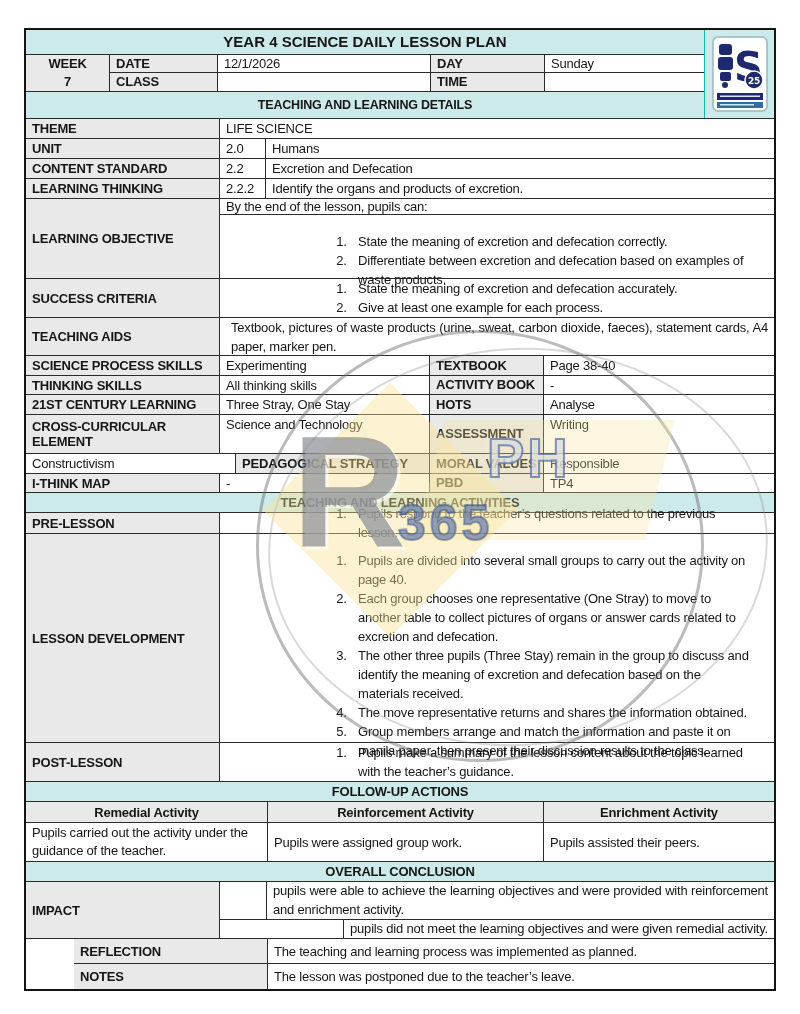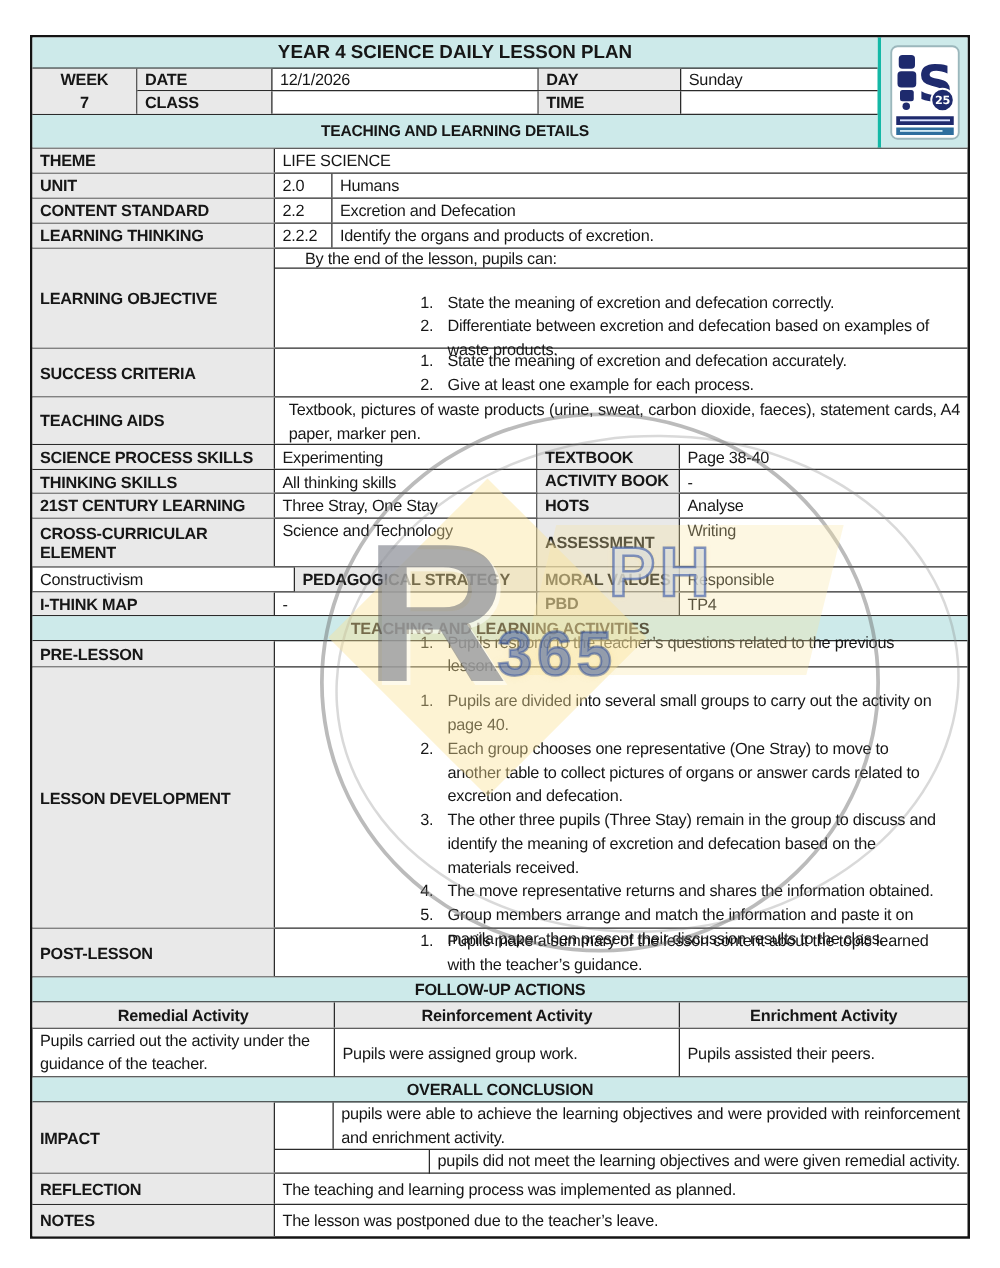--- a/index.html
+++ b/index.html
@@ -28,49 +28,49 @@
 
   .row { display: flex; border-bottom: 1px solid #2b2b2b; }
   .row:last-child { border-bottom: none; }
   .c   { border-right: 1px solid #2b2b2b; padding: 0 6px;
          display: flex; align-items: center; overflow: hidden; }
   .c.last { border-right: none; flex: 1; }
   .lab { width: 194px; font-weight: bold; line-height: 15px; }
 
   
   .hdr { display: flex; height: 89px; border-bottom: 1px solid #2b2b2b; }
-  .hdr-left { width: 679px; border-right: 3px solid #14b8a6; display: flex; flex-direction: column; }
+  .hdr-left { width: 679px; border-right: 1px solid #14b8a6; display: flex; flex-direction: column; }
   .title-row { height: 28px; font-size: 15px; letter-spacing: 0; border-bottom: 1px solid #2b2b2b; }
   .info { display: flex; flex: 1; border-bottom: 1px solid #2b2b2b; }
   .week-cell { width: 84px; border-right: 1px solid #2b2b2b;
                display: flex; flex-direction: column; align-items: center; justify-content: center;
                font-weight: bold; line-height: 18px; }
   .info-right { flex: 1; display: flex; flex-direction: column; }
   .info-row { display: flex; flex: 1; }
   .info-row.first { border-bottom: 1px solid #2b2b2b; }
   .ilab  { width: 108px; }
   .ival  { width: 213px; }
   .ilab2 { width: 114px; }
   .details-band { height: 30px; font-size: 12.5px; }
   .logo-cell { flex: 1; background: #cdeaea; display: flex; align-items: center; justify-content: center; }
 
   
   .h20 { height: 20px; } .h19 { height: 19px; } .h21 { height: 21px; }
-  .h38 { height: 38px; } .h39 { height: 39px; } .h25 { height: 25px; }
+  .h38 { height: 38px; } .h39 { height: 39px; } .h25 { height: 25px; margin-left: 48px; }
 
   .code { width: 46px; }
 
   
   .v1   { width: 210px; }
   .lab2 { width: 114px; font-weight: bold; line-height: 14px; }
 
   
   .content-col { flex: 1; display: flex; flex-direction: column; padding: 0; }
   .intro-line { height: 20px; border-bottom: 1px solid #2b2b2b; display: flex;
-                align-items: center; padding: 0 24px; }
+                align-items: center; padding: 0 6px; }
   ol.num-list { margin: 16px; padding-left: 114px; list-style: decimal outside; }
   ol.num-list li { line-height: 19px; padding-left: 8px; padding-right: 8px; }
   .list-cell { flex: 1; padding: 0; display: flex; flex-direction: column; justify-content: center; }
 
   .wrap-text { line-height: 19px; text-align: justify; align-items: flex-start; padding-top: 0; padding-left: 11px; }
   .center-txt { justify-content: center; font-weight: bold; }
 
   
   .f1 { width: 242px; } .f2 { width: 276px; }
 

